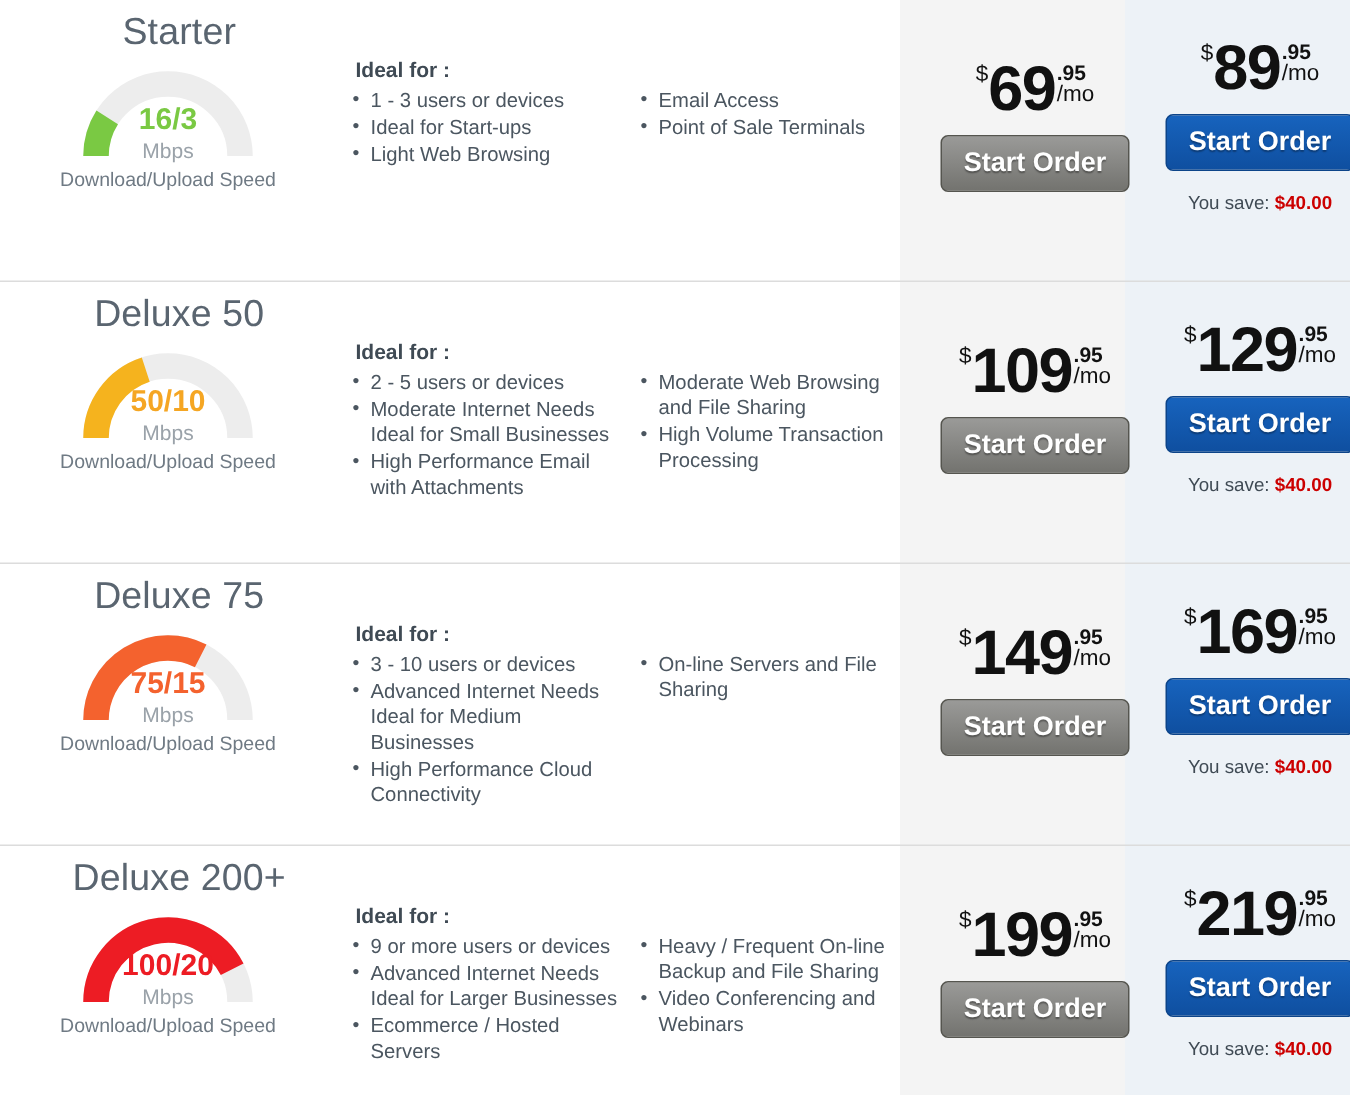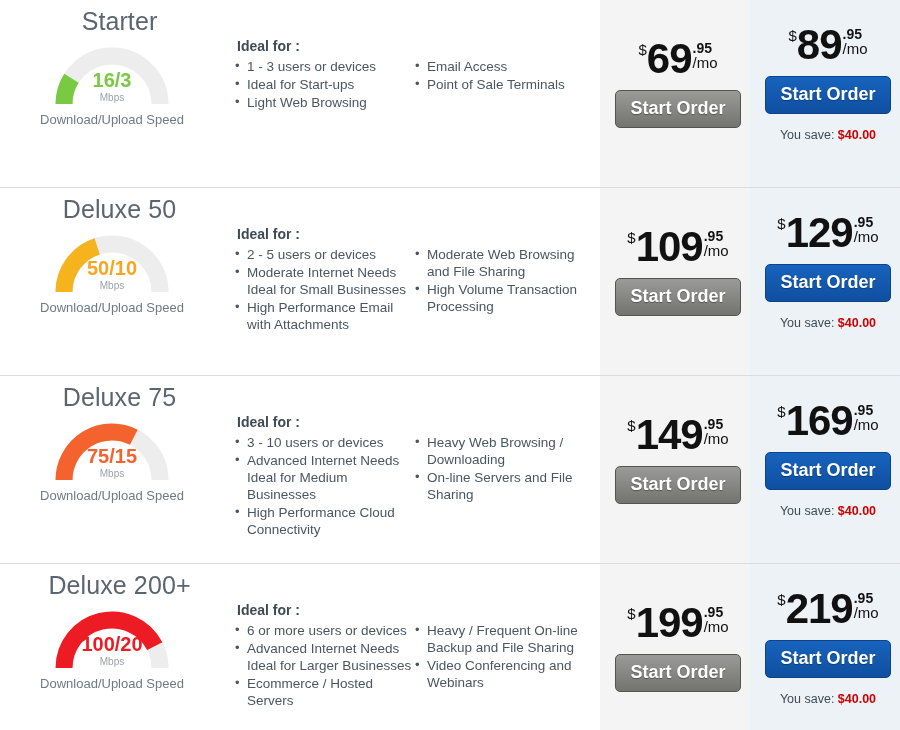--- a/index.html
+++ b/index.html
@@ -78,21 +78,21 @@
     top: 26px;
     text-align: center;
   }
   .gauge-speed {
     font-size: 20px;
     font-weight: 700;
     line-height: 1;
     white-space: nowrap;
   }
   .gauge-unit {
-    font-size: 10px;
+    font-size: 14px;
     color: #9aa2a9;
     line-height: 1;
     margin-top: 3px;
   }
   .gauge-caption {
     margin-top: 2px;
     font-size: 13px;
     color: #6f7a84;
   }
 
@@ -103,21 +103,21 @@
   }
   .features-heading {
     font-size: 14px;
     font-weight: 700;
     color: #3f4a54;
     margin-bottom: 4px;
     padding-left: 2px;
   }
   .features-cols {
     display: flex;
-    gap: 2px;
+    gap: 14px;
   }
   .features-col { width: 178px; }
   .features-col ul { list-style: none; }
   .features-col li {
     position: relative;
     font-size: 13.5px;
     line-height: 17px;
     color: #4b5660;
     padding-left: 12px;
     margin-bottom: 1px;
@@ -318,21 +318,20 @@
           <div class="features-cols">
             <div class="features-col">
               <ul>
                 <li>3 - 10 users or devices</li>
                 <li>Advanced Internet Needs Ideal for Medium Businesses</li>
                 <li>High Performance Cloud Connectivity</li>
               </ul>
             </div>
             <div class="features-col">
               <ul>
-                <li>Heavy Web Browsing / Downloading</li>
                 <li>On-line Servers and File Sharing</li>
               </ul>
             </div>
           </div>
         </div>
         <div class="price-cell standard"><div class="price"><span class="currency">$</span><span class="amount">149</span><span class="frac"><span class="cents">.95</span><span class="per">/mo</span></span></div><div class="order-btn gray">Start Order</div></div>
         <div class="price-cell promo"><div class="price"><span class="currency">$</span><span class="amount">169</span><span class="frac"><span class="cents">.95</span><span class="per">/mo</span></span></div><div class="order-btn blue">Start Order</div><div class="savings"><span>You save: </span><span class="amount-save">$40.00</span></div></div>
       </div>
       <div class="row">
         <div class="plan-cell">
@@ -349,21 +348,21 @@
               </div>
             </div>
             <div class="gauge-caption">Download/Upload Speed</div>
           </div>
         </div>
         <div class="features-cell">
           <div class="features-heading">Ideal for :</div>
           <div class="features-cols">
             <div class="features-col">
               <ul>
-                <li>6 or more users or devices</li>
+                <li>9 or more users or devices</li>
                 <li>Advanced Internet Needs Ideal for Larger Businesses</li>
                 <li>Ecommerce / Hosted Servers</li>
               </ul>
             </div>
             <div class="features-col">
               <ul>
                 <li>Heavy / Frequent On-line Backup and File Sharing</li>
                 <li>Video Conferencing and Webinars</li>
               </ul>
             </div>

